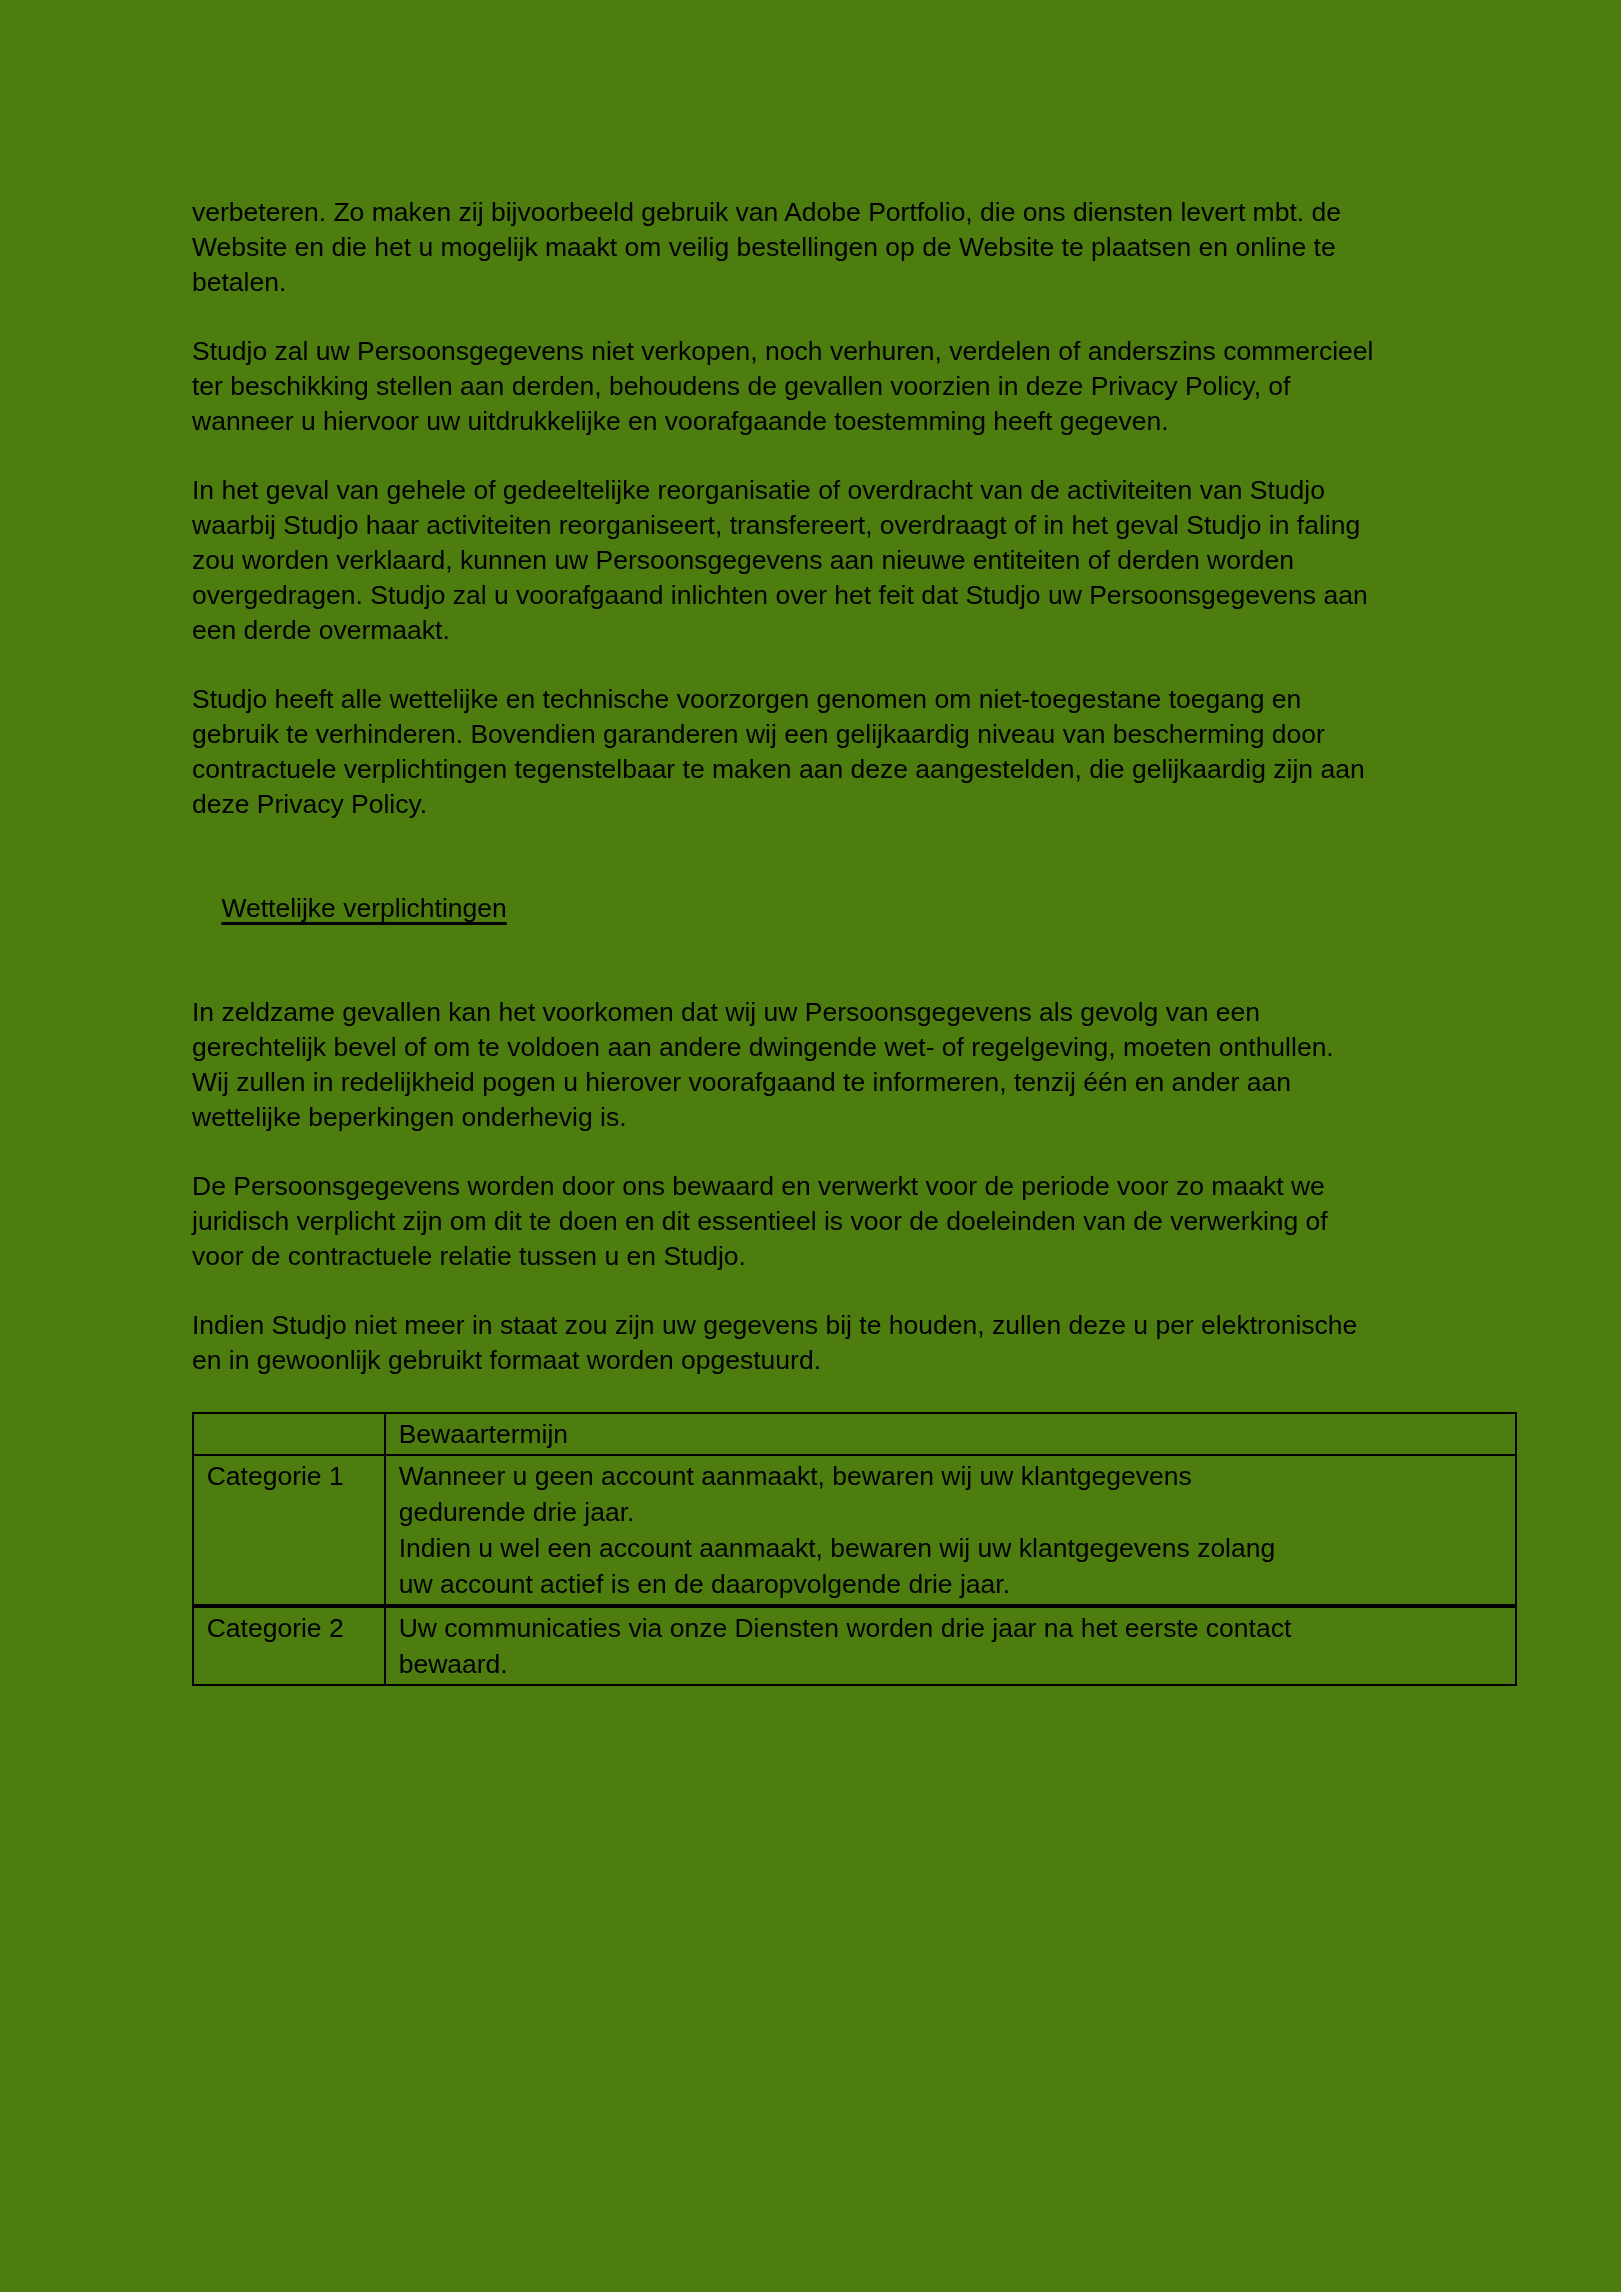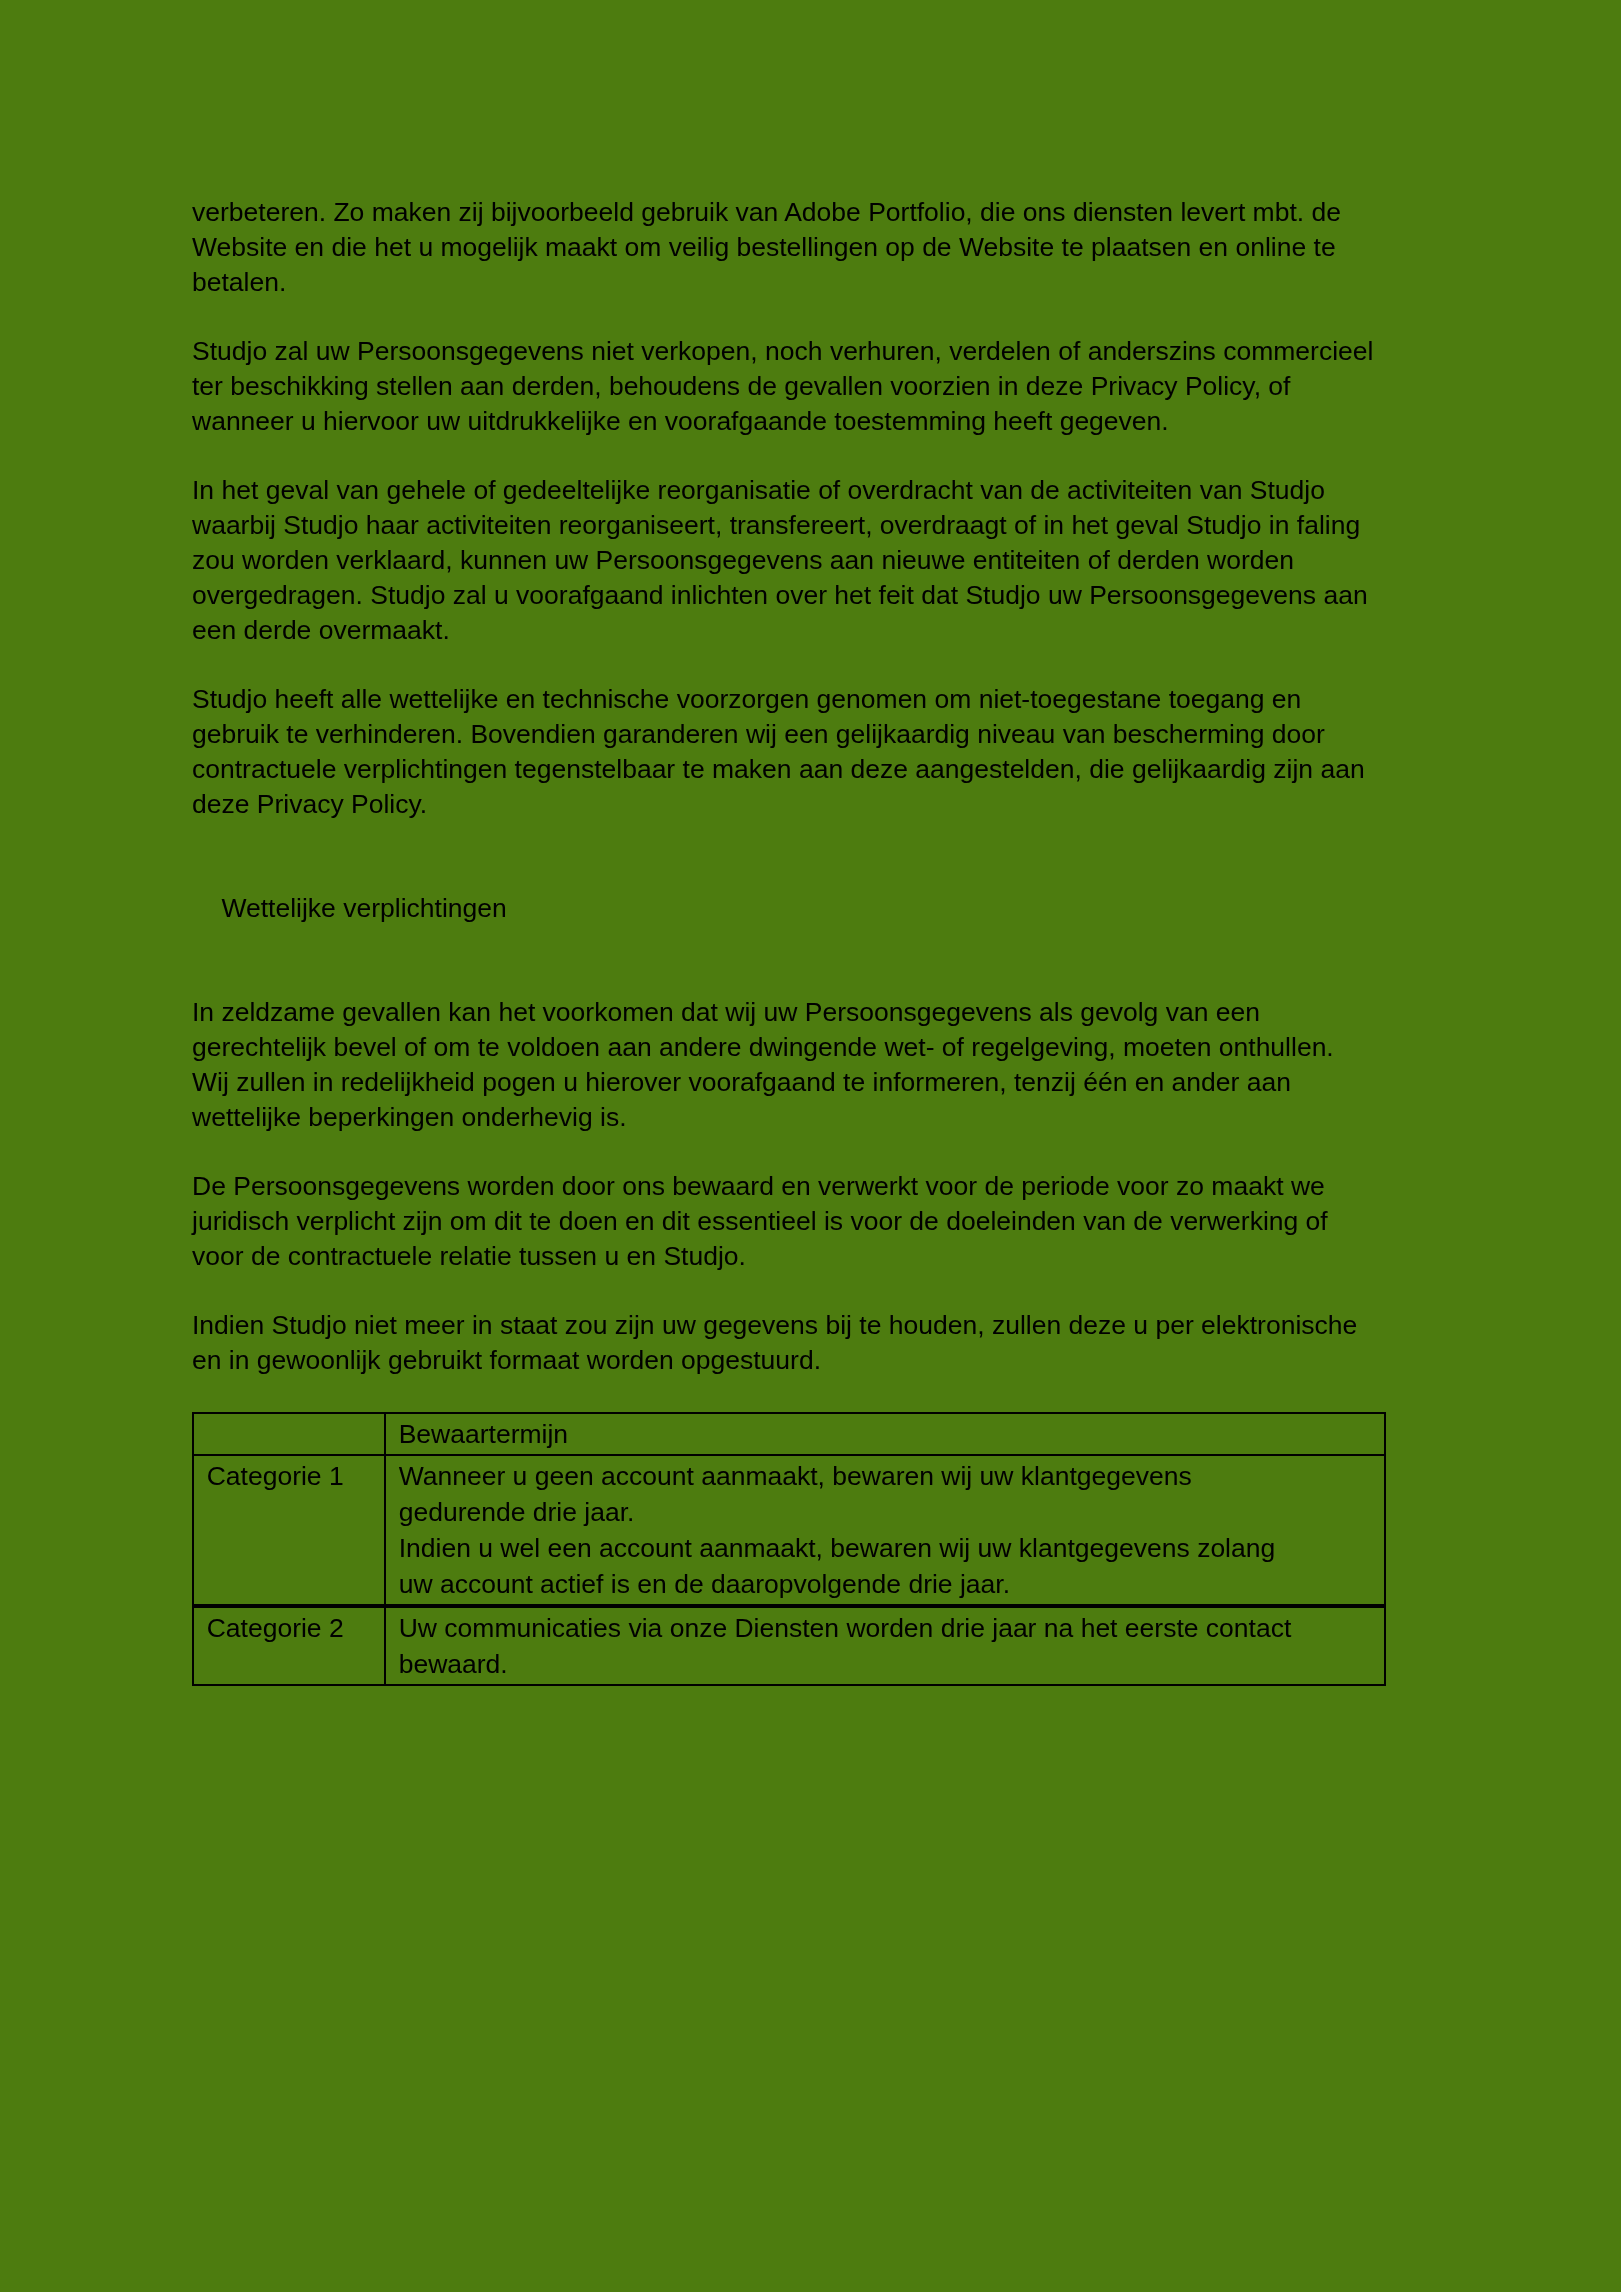--- a/index.html
+++ b/index.html
@@ -22,27 +22,28 @@
     overflow: hidden;
   }
   .para {
     margin: 0 0 34px 0;
     font-size: 26.5px;
     line-height: 35px;
     white-space: pre;
     color: #000000;
   }
   .heading-underlined {
+    text-decoration: underline;
     text-decoration-thickness: 2.5px;
     text-underline-offset: 4.9px;
   }
   table.retention {
     border-collapse: collapse;
     table-layout: fixed;
-    width: 1194px;
+    width: 1325px;
     border: 2.9px solid #000000;
     margin-top: 0;
   }
   table.retention td, table.retention th {
     font-size: 26.5px;
     line-height: 36px;
     font-weight: normal;
     text-align: left;
     vertical-align: top;
     padding: 2px 12.7px;

